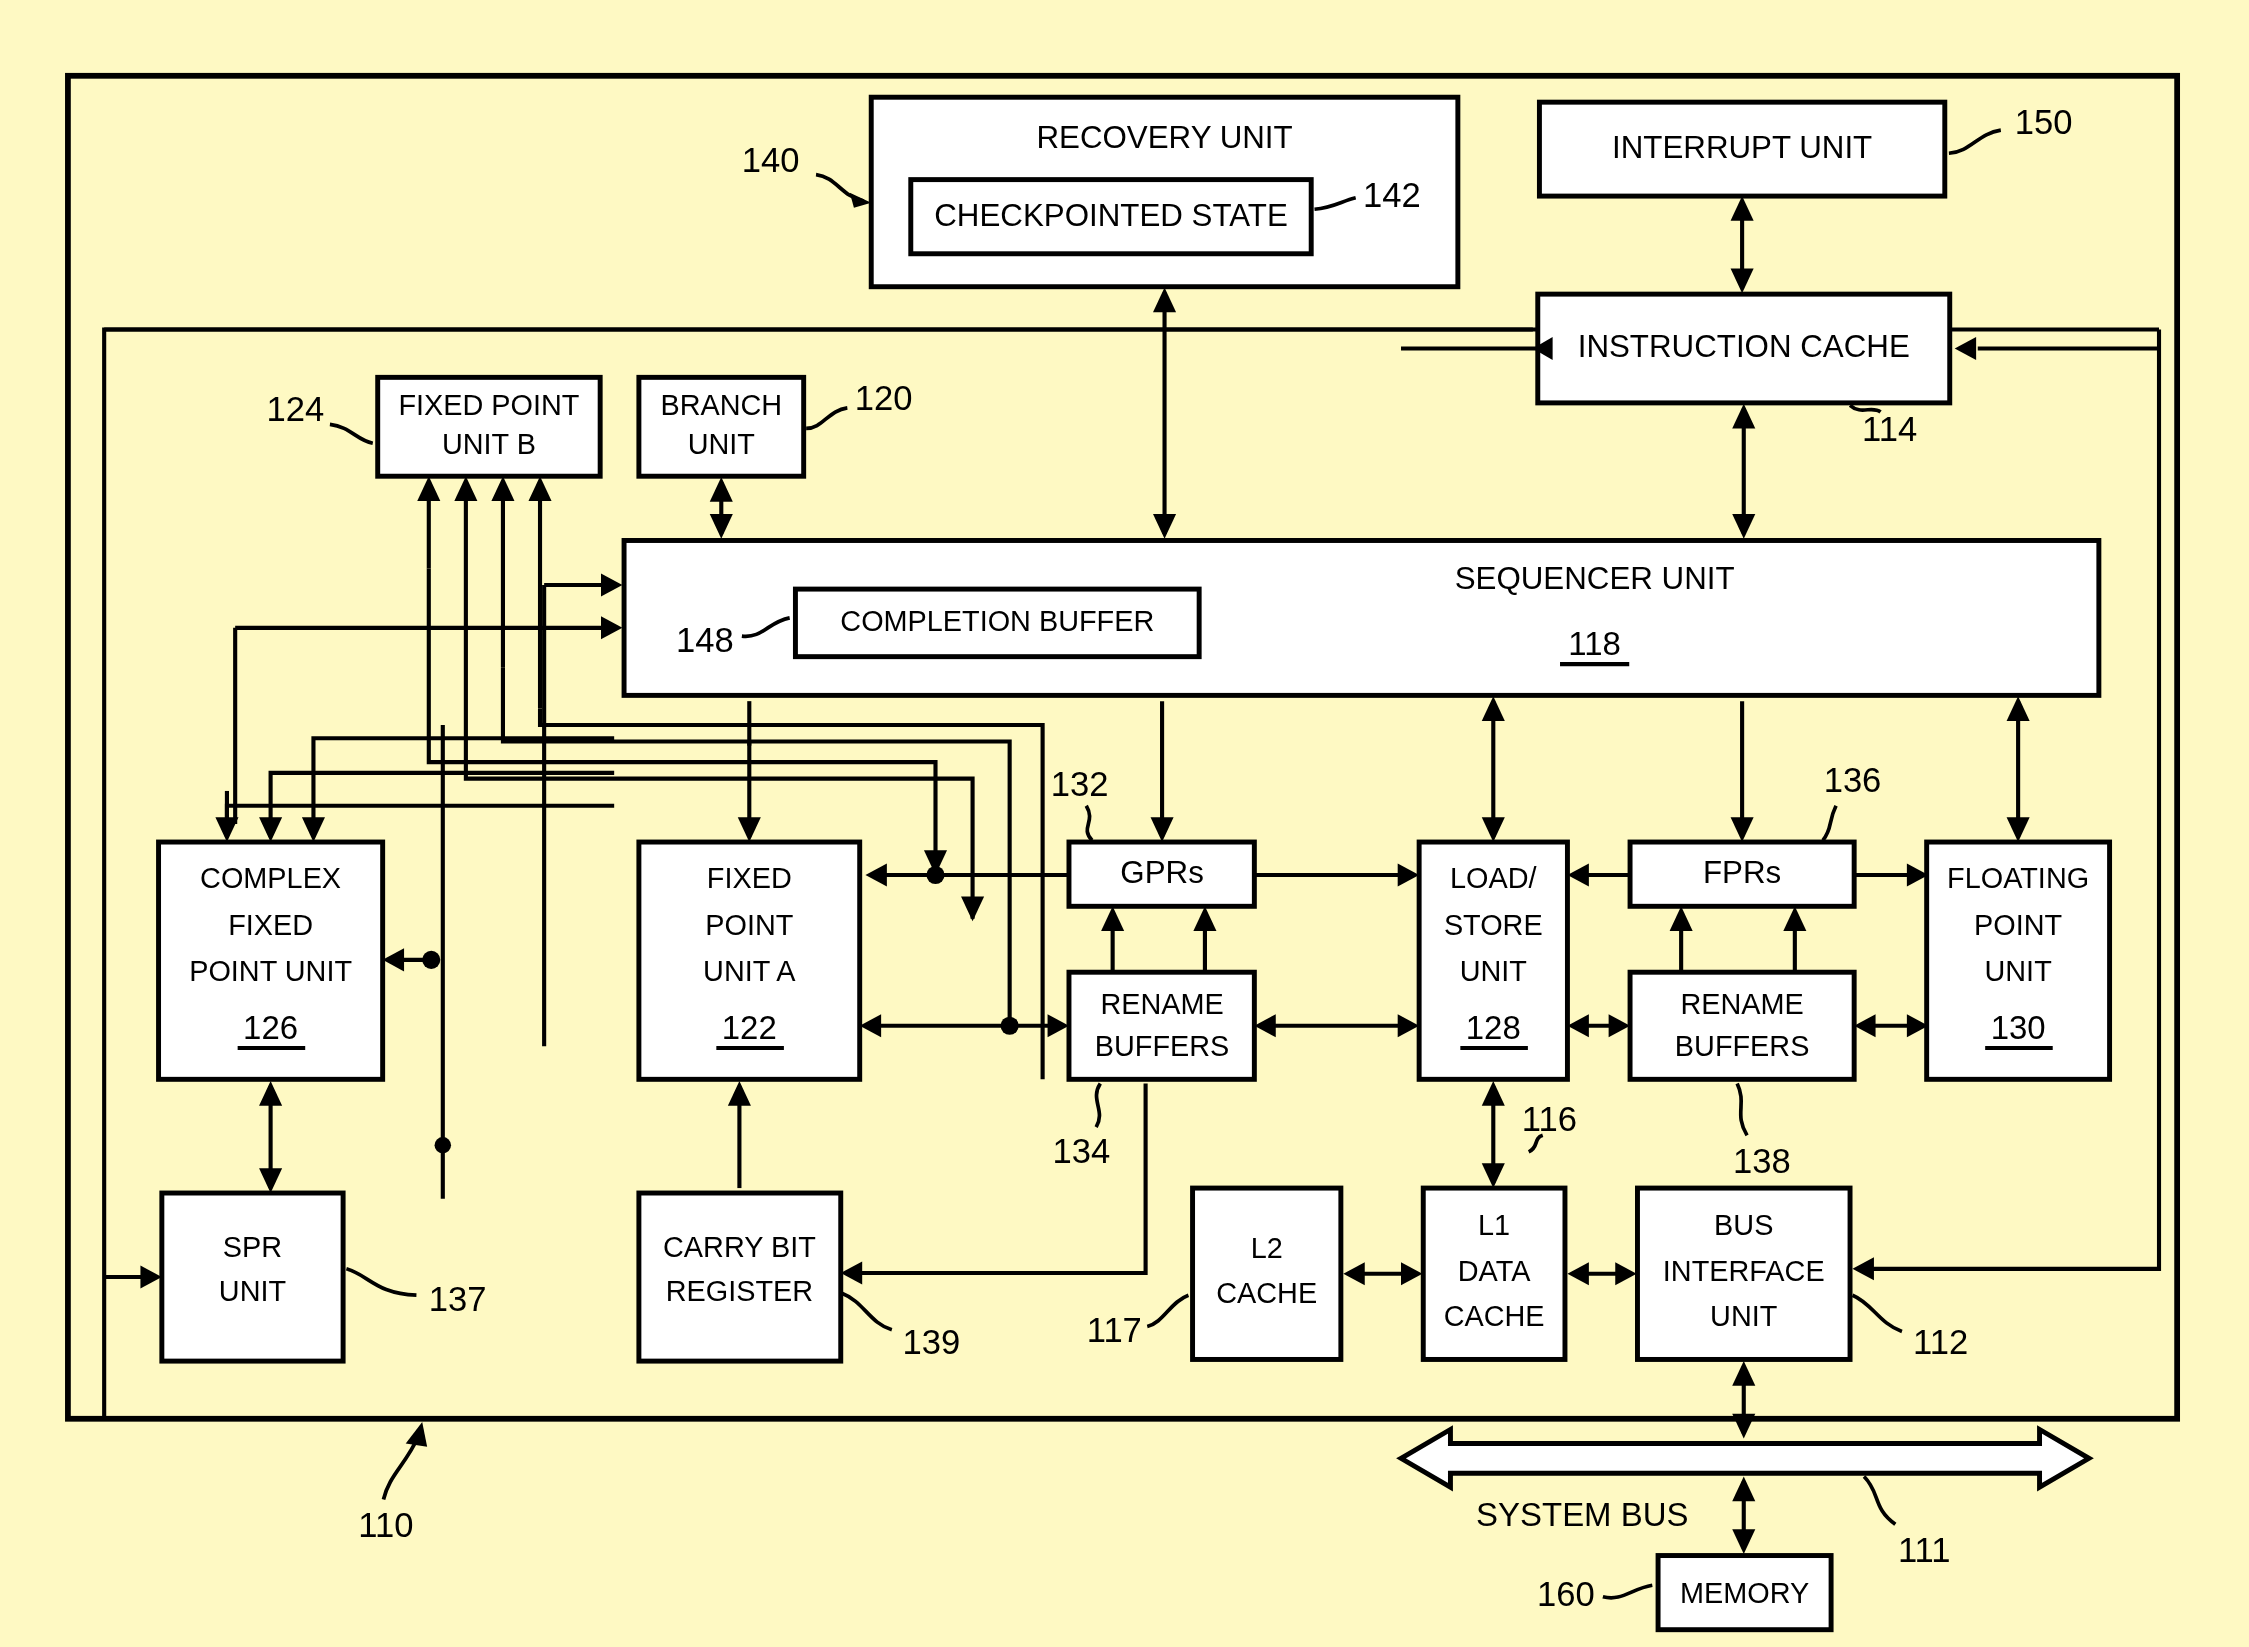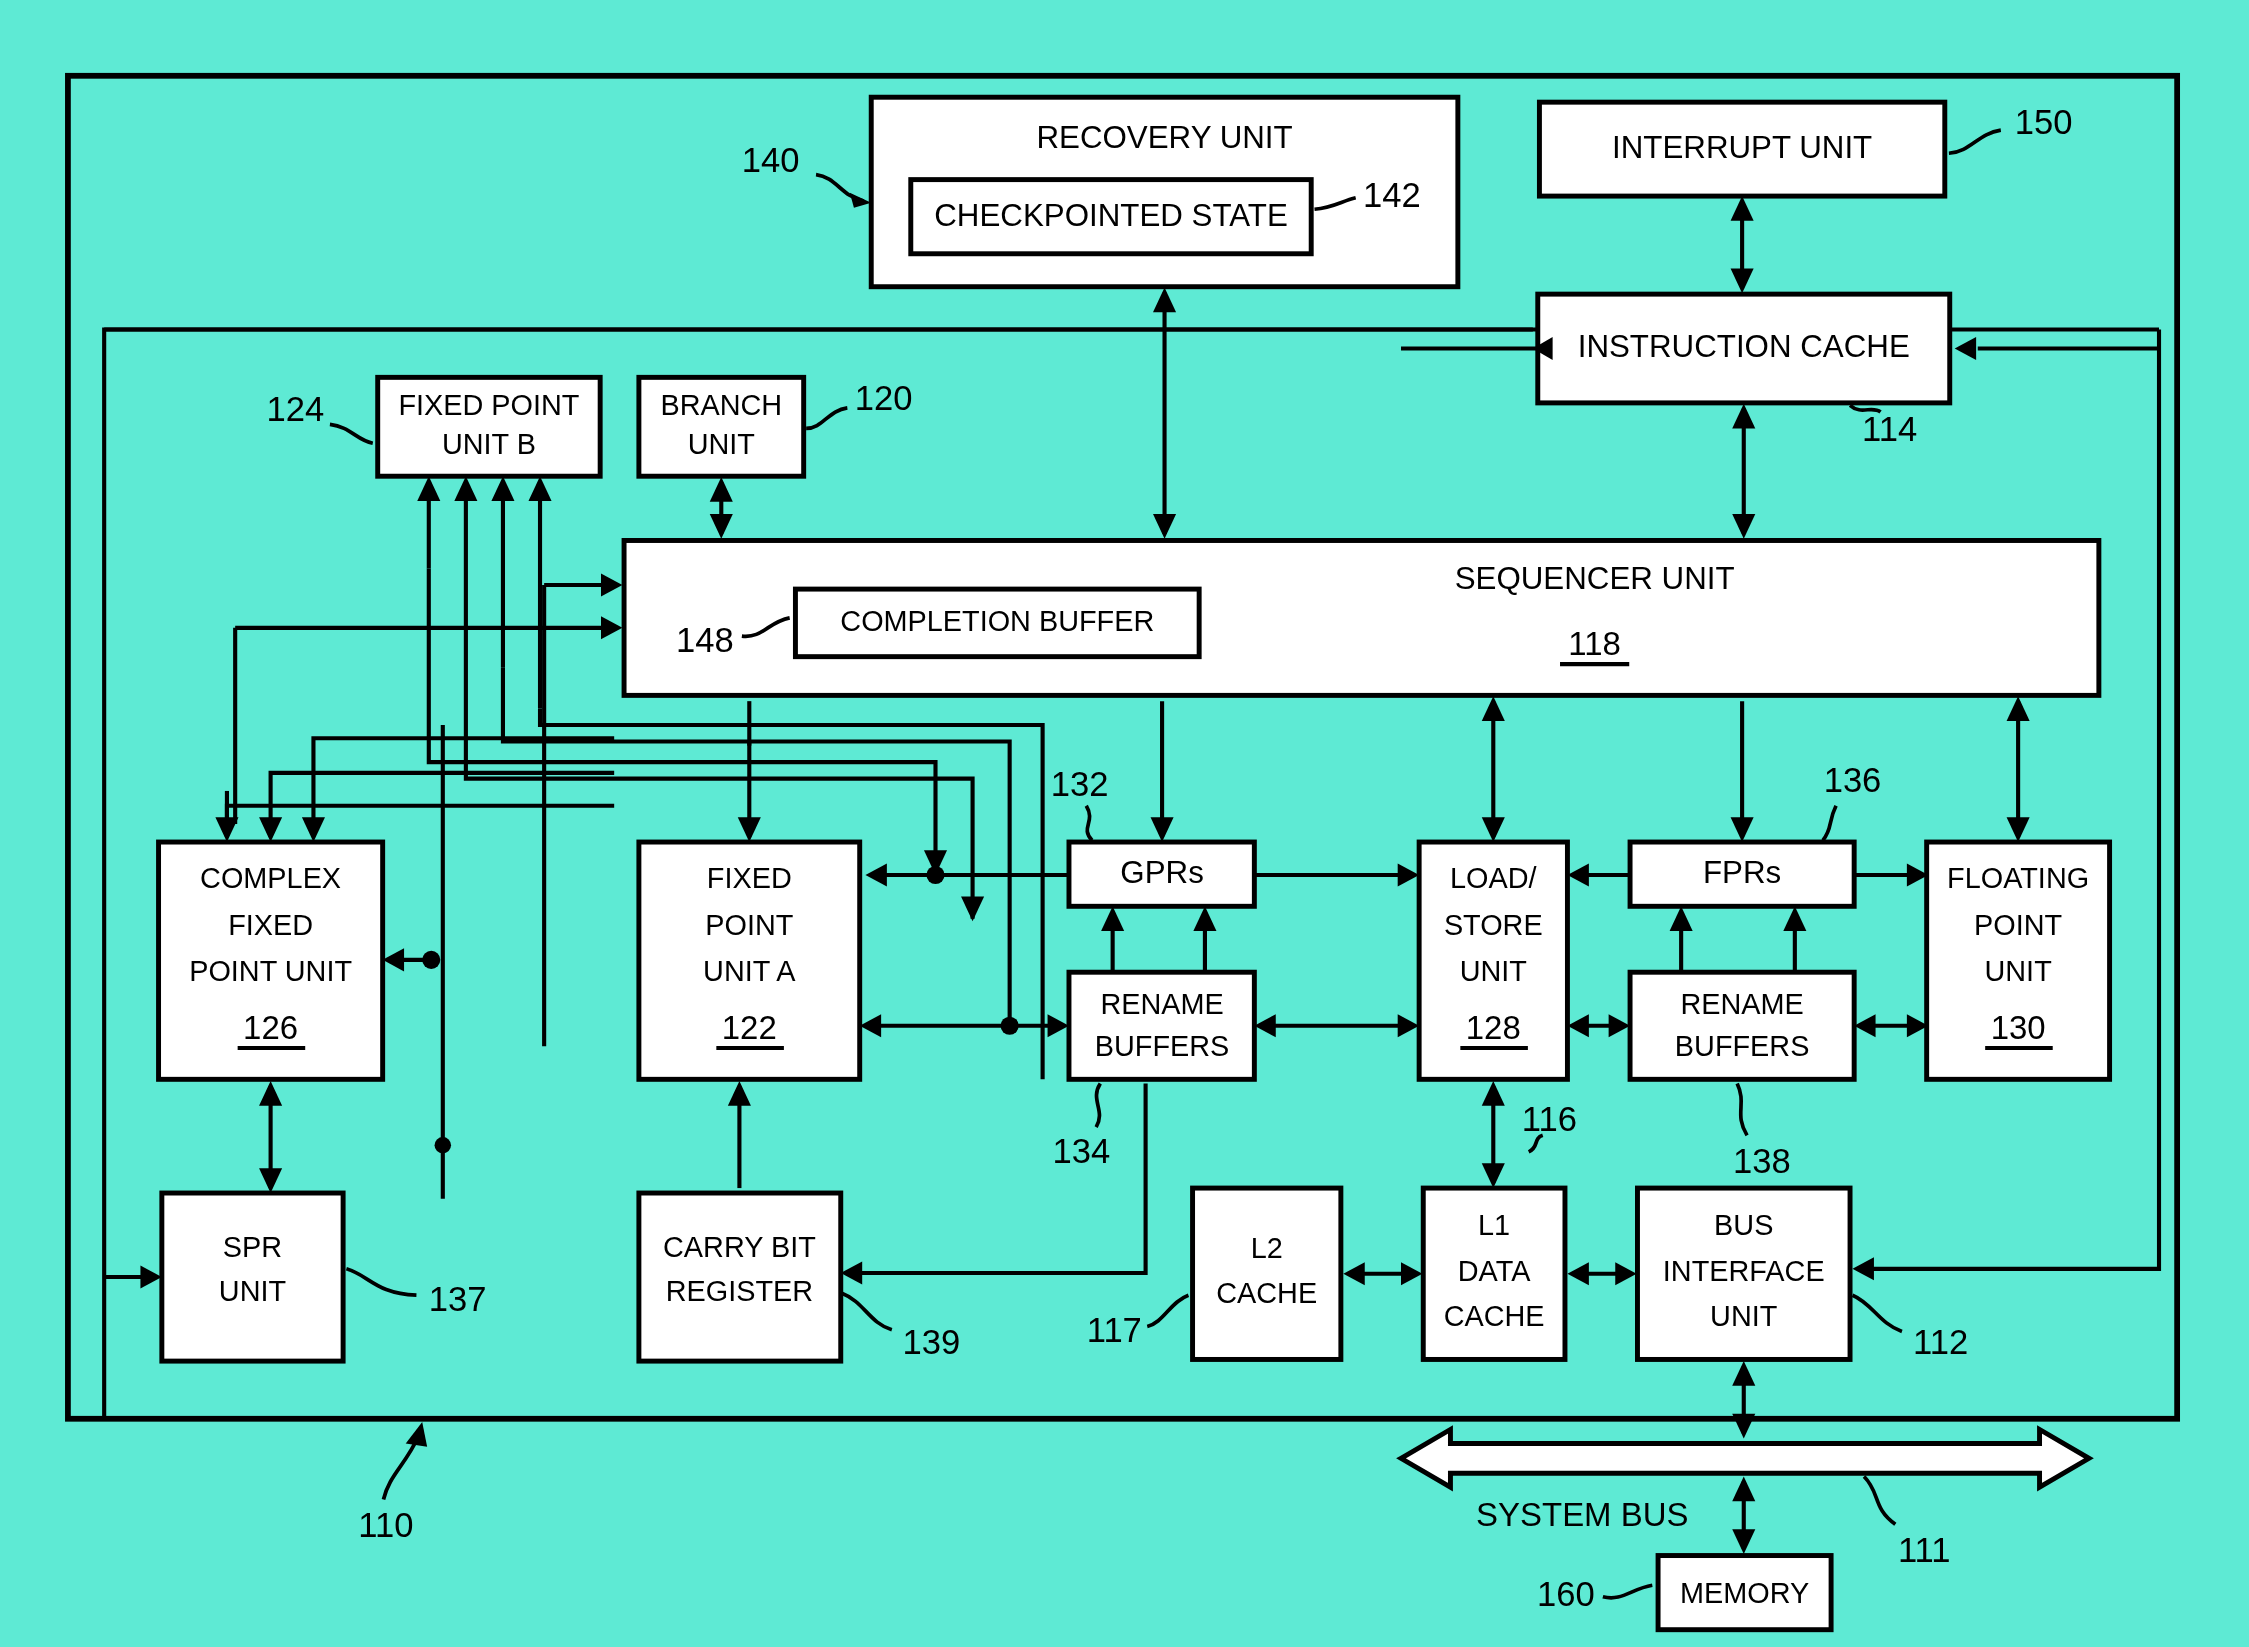--- a/index.html
+++ b/index.html
@@ -4,21 +4,21 @@
 <style>
   html, body {
     margin: 0;
     padding: 0;
     background: #ffffff;
   }
   #stage {
     position: relative;
     width: 2250px;
     height: 1647px;
-    background: #5eead4;
+    background: #fef9c3;
     font-family: "Liberation Sans", sans-serif;
   }
   svg#diagram {
     position: absolute;
     left: 0;
     top: 0;
     width: 2250px;
     height: 1647px;
   }
   .boxtext {

